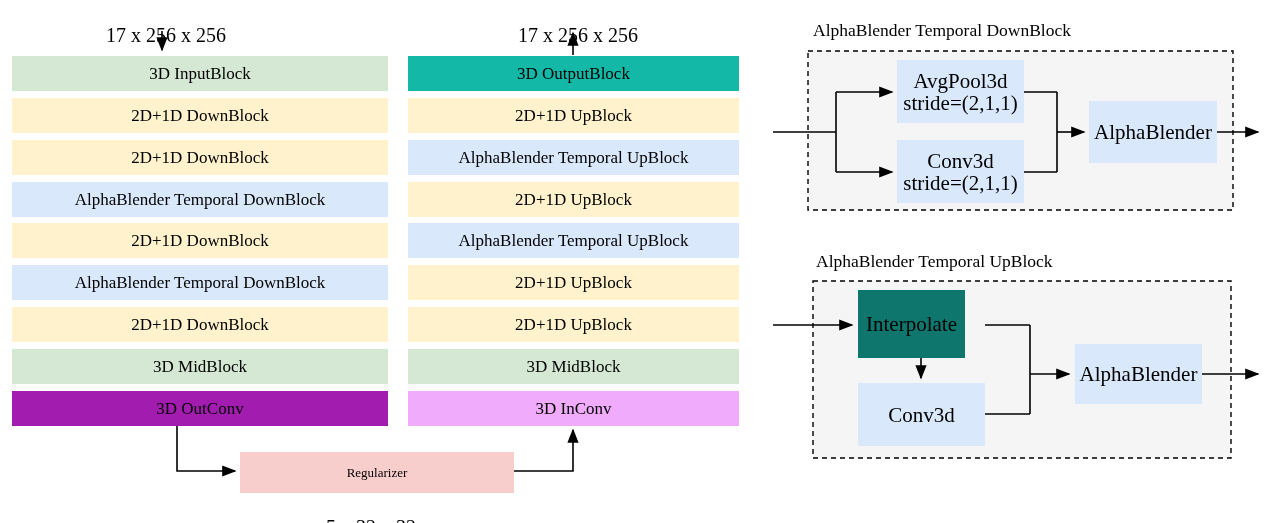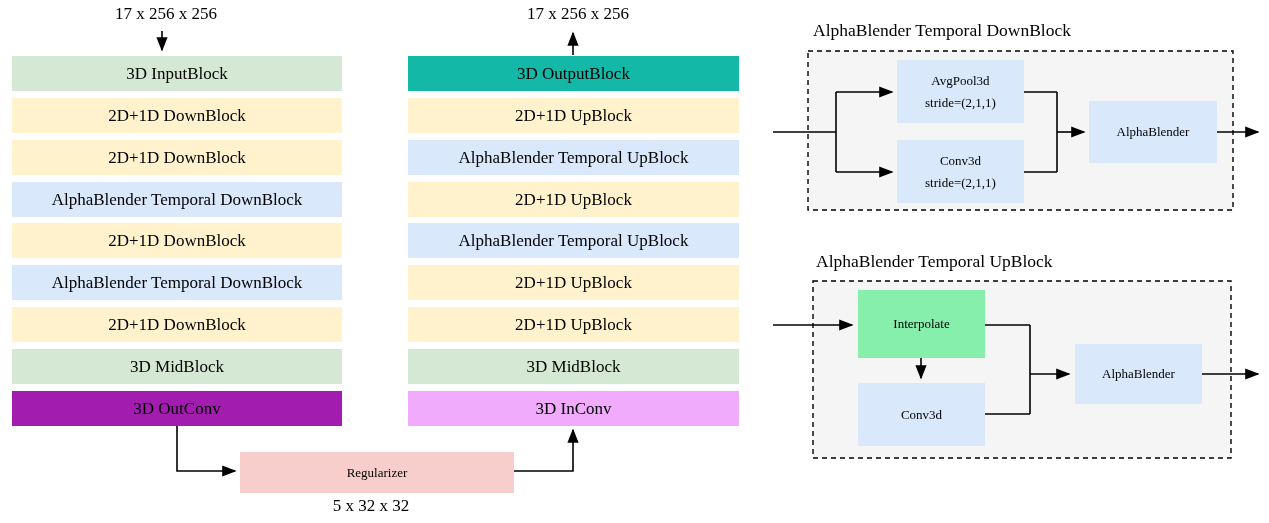--- a/index.html
+++ b/index.html
@@ -20,28 +20,29 @@
   }
   .col-block {
     position: absolute;
     height: 35px;
     line-height: 35px;
     text-align: center;
     font-size: 17px;
     z-index: 2;
     white-space: nowrap;
   }
-  .enc { left: 12px;  width: 330px; }
+  .enc { left: 12px;  width: 376px; }
   .dec { left: 408px; width: 331px; }
   .dim-label {
     position: absolute;
-    font-size: 17px;
+    font-size: 20px;
     white-space: nowrap;
     transform: translateX(-50%);
     z-index: 2;
+    margin-top: 20px;
   }
   .latent-box {
     position: absolute;
     left: 240px; top: 452px;
     width: 274px; height: 41px;
     line-height: 41px;
     text-align: center;
     font-size: 13px;
     z-index: 2;
   }
@@ -50,21 +51,21 @@
     font-size: 17.5px;
     white-space: nowrap;
     z-index: 2;
   }
   .detail-box {
     position: absolute;
     display: flex;
     flex-direction: column;
     justify-content: center;
     text-align: center;
-    font-size: 13px;
+    font-size: 21px;
     line-height: 22px;
     z-index: 2;
     white-space: nowrap;
   }
 </style>
 </head>
 <body>
 
 <div id="canvas">
 
@@ -142,21 +143,21 @@
   </div>
   <div class="detail-box" style="left: 897px; top: 140px; width: 127px; height: 63px; background-color: rgb(218, 232, 252);">
     <span>Conv3d</span>
     <span>stride=(2,1,1)</span>
   </div>
   <div class="detail-box" style="left: 1089px; top: 101px; width: 128px; height: 62px; background-color: rgb(218, 232, 252);">
     <span>AlphaBlender</span>
   </div>
 
   <div class="panel-title" style="left:816px; top:251px;">AlphaBlender Temporal UpBlock</div>
-  <div class="detail-box" style="left: 858px; top: 290px; width: 127px; height: 68px; background-color: #86efac;">
+  <div class="detail-box" style="left: 858px; top: 290px; width: 107px; height: 68px; background-color: #0f766e;">
     <span>Interpolate</span>
   </div>
   <div class="detail-box" style="left: 858px; top: 383px; width: 127px; height: 63px; background-color: rgb(218, 232, 252);">
     <span>Conv3d</span>
   </div>
   <div class="detail-box" style="left: 1075px; top: 344px; width: 127px; height: 60px; background-color: rgb(218, 232, 252);">
     <span>AlphaBlender</span>
   </div>
 
 </div>

